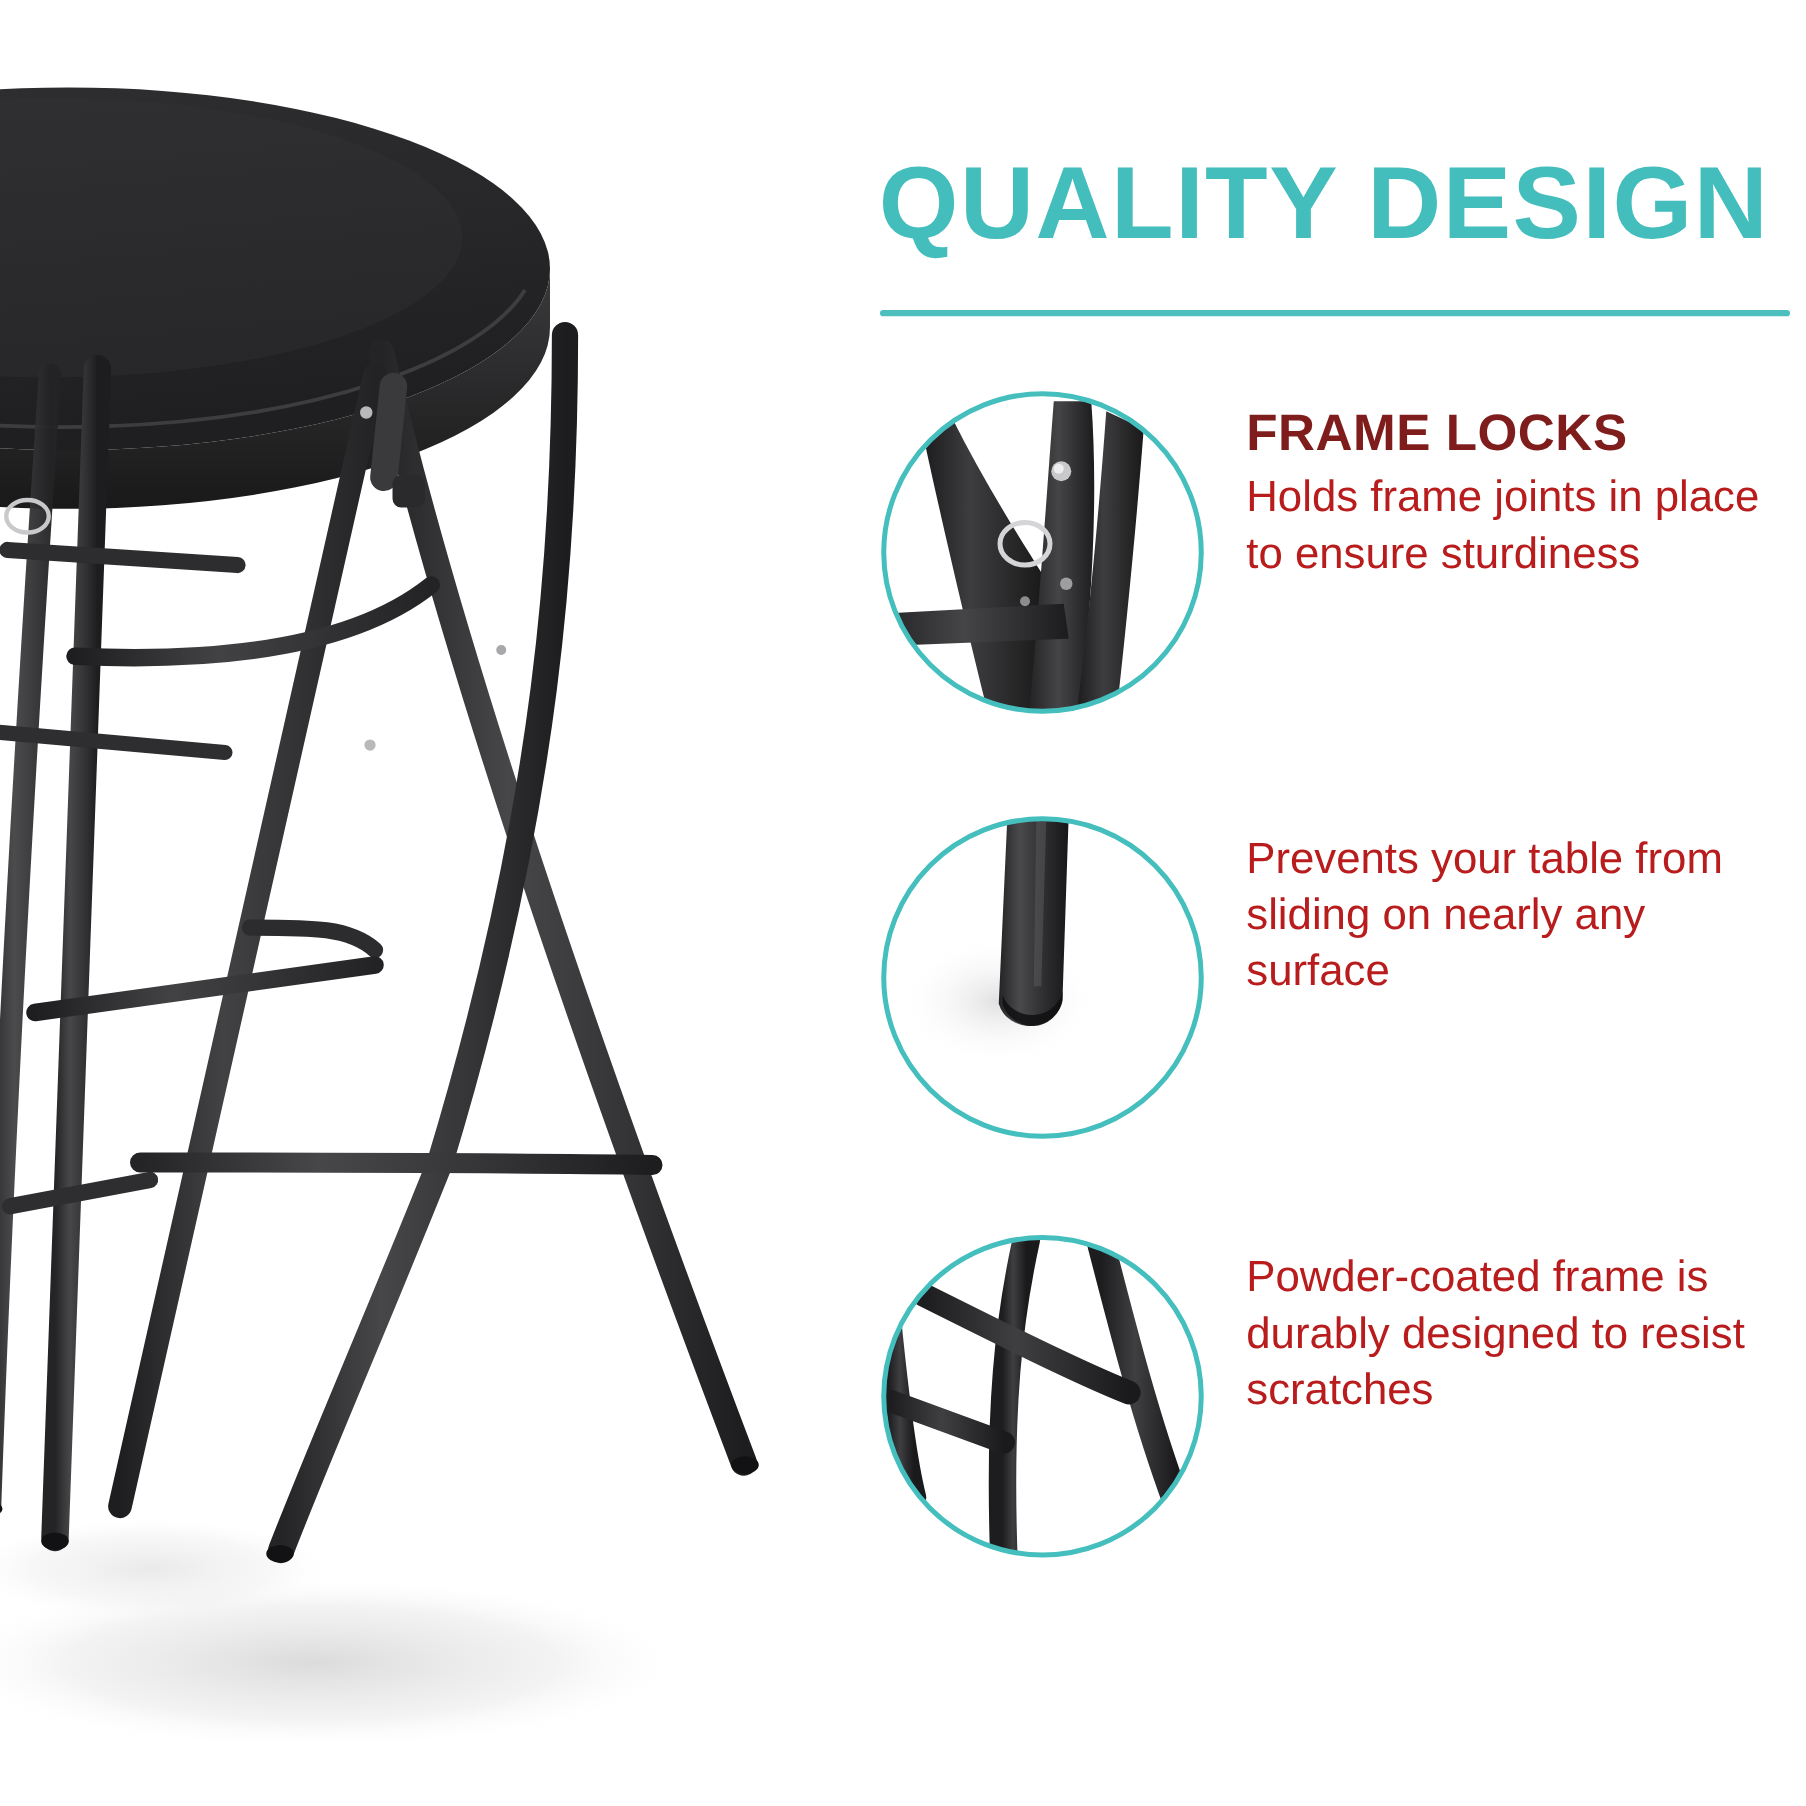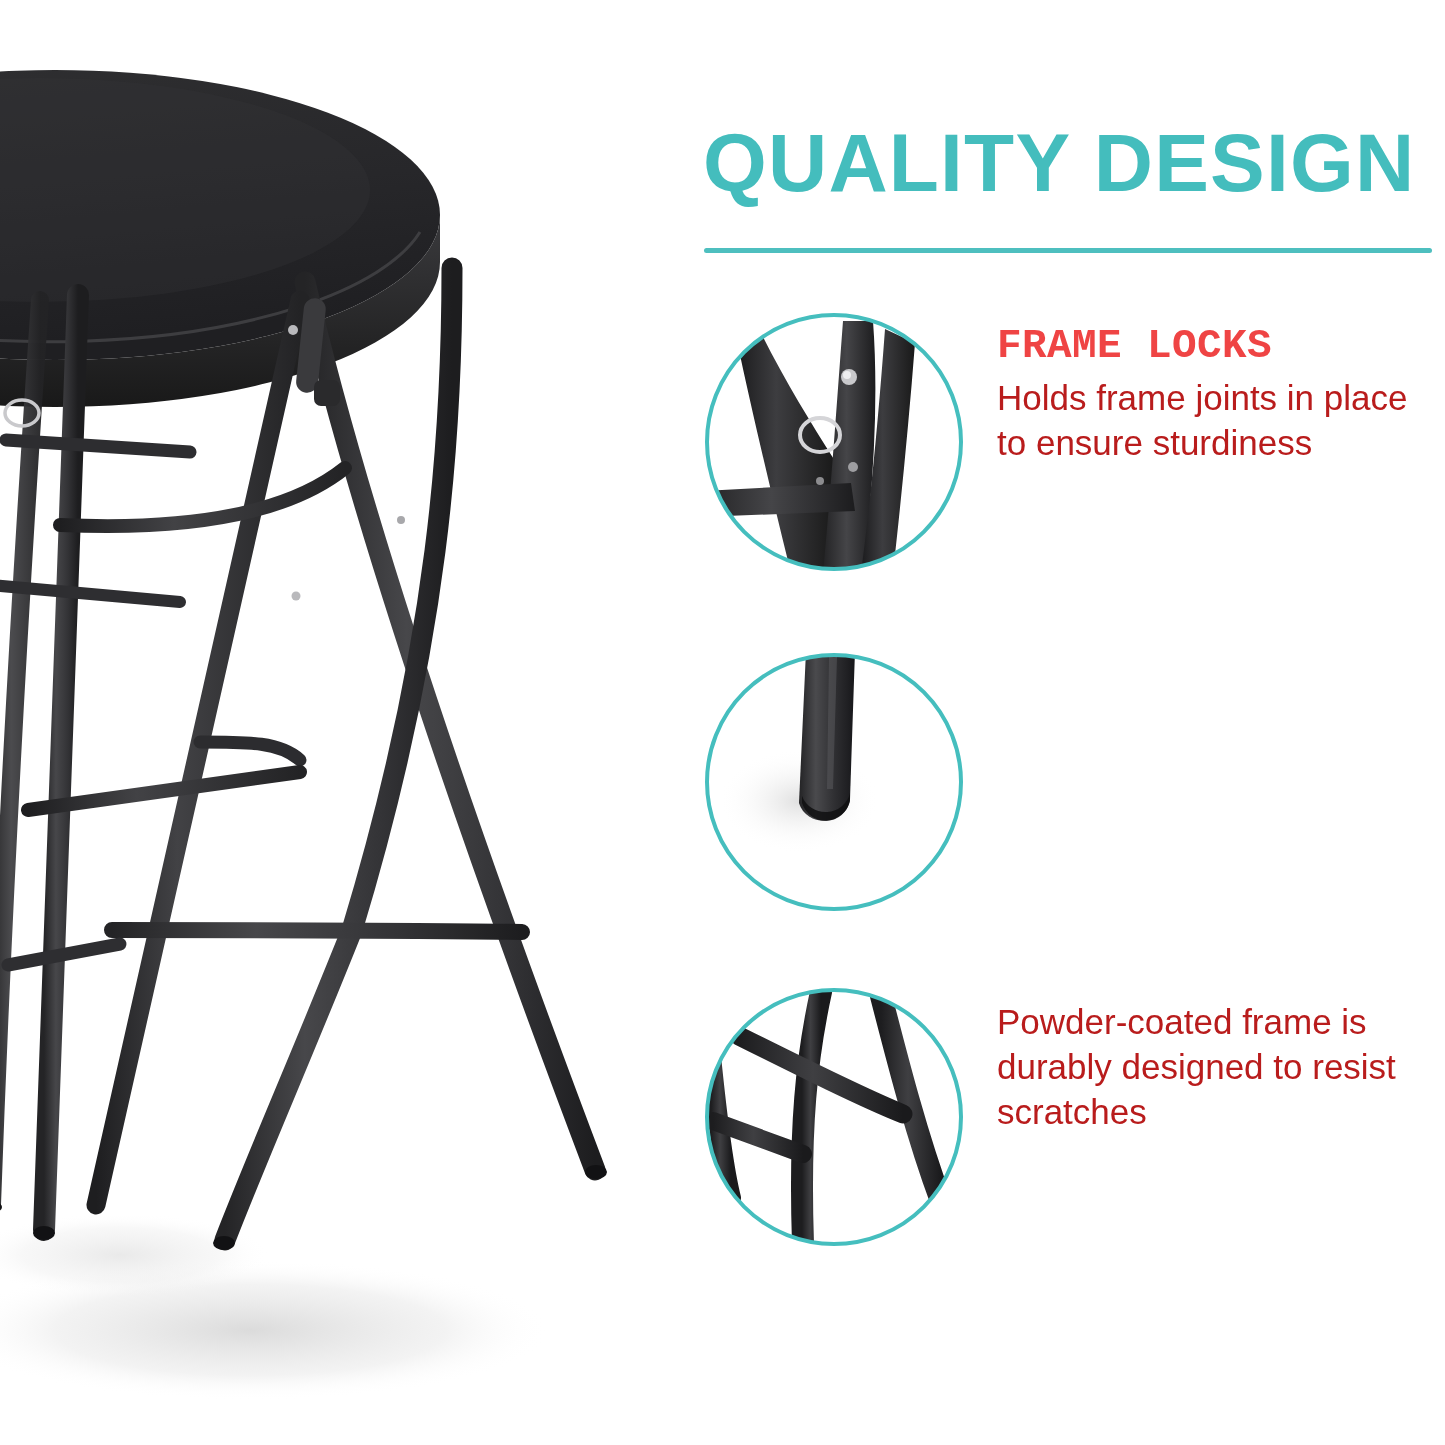--- a/index.html
+++ b/index.html
@@ -77,28 +77,27 @@
   }
   .callout-circle svg { display: block; }
 
   .feature-text {
     position: absolute;
     left: 307px;
     top: 14px;
     width: 440px;
   }
   .feature-title {
-    color: #ef4444;
+    color: #7f1d1d;
     font-size: 41px;
     font-weight: bold;
     letter-spacing: 0.4px;
     line-height: 1.05;
     margin: 0 0 8px 0;
     white-space: nowrap;
-    font-family: Liberation Mono, monospace;
   }
   .feature-desc {
     color: #b91c1c;
     font-size: 35px;
     font-weight: 300;
     line-height: 1.28;
     margin: 0;
   }
 </style>
 </head>
@@ -281,20 +280,21 @@
 
             <path d="M 99 145 A 25 24 0 0 0 147 142 L 147 150
                      A 25 26 0 0 1 99 152 Z" fill="#0f0f11" opacity="0.85"></path>
 
             <path d="M 126 6 L 134 6 L 130 138 L 124 138 Z" fill="#5a5a5d" opacity="0.55"></path>
           </g>
           <circle cx="131" cy="131" r="127" fill="none" stroke="#45bebe" stroke-width="4"></circle>
         </svg>
       </div>
       <div class="feature-text">
+        <p class="feature-desc">Prevents your table from sliding on nearly any surface</p>
       </div>
     </div>
 
     <div class="feature feature-3">
       <div class="callout-circle">
         <svg width="262" height="262" viewBox="0 0 262 262">
           <defs>
             <clipPath id="clip3">
                 <circle cx="131" cy="131" r="126"></circle>
               </clipPath>

